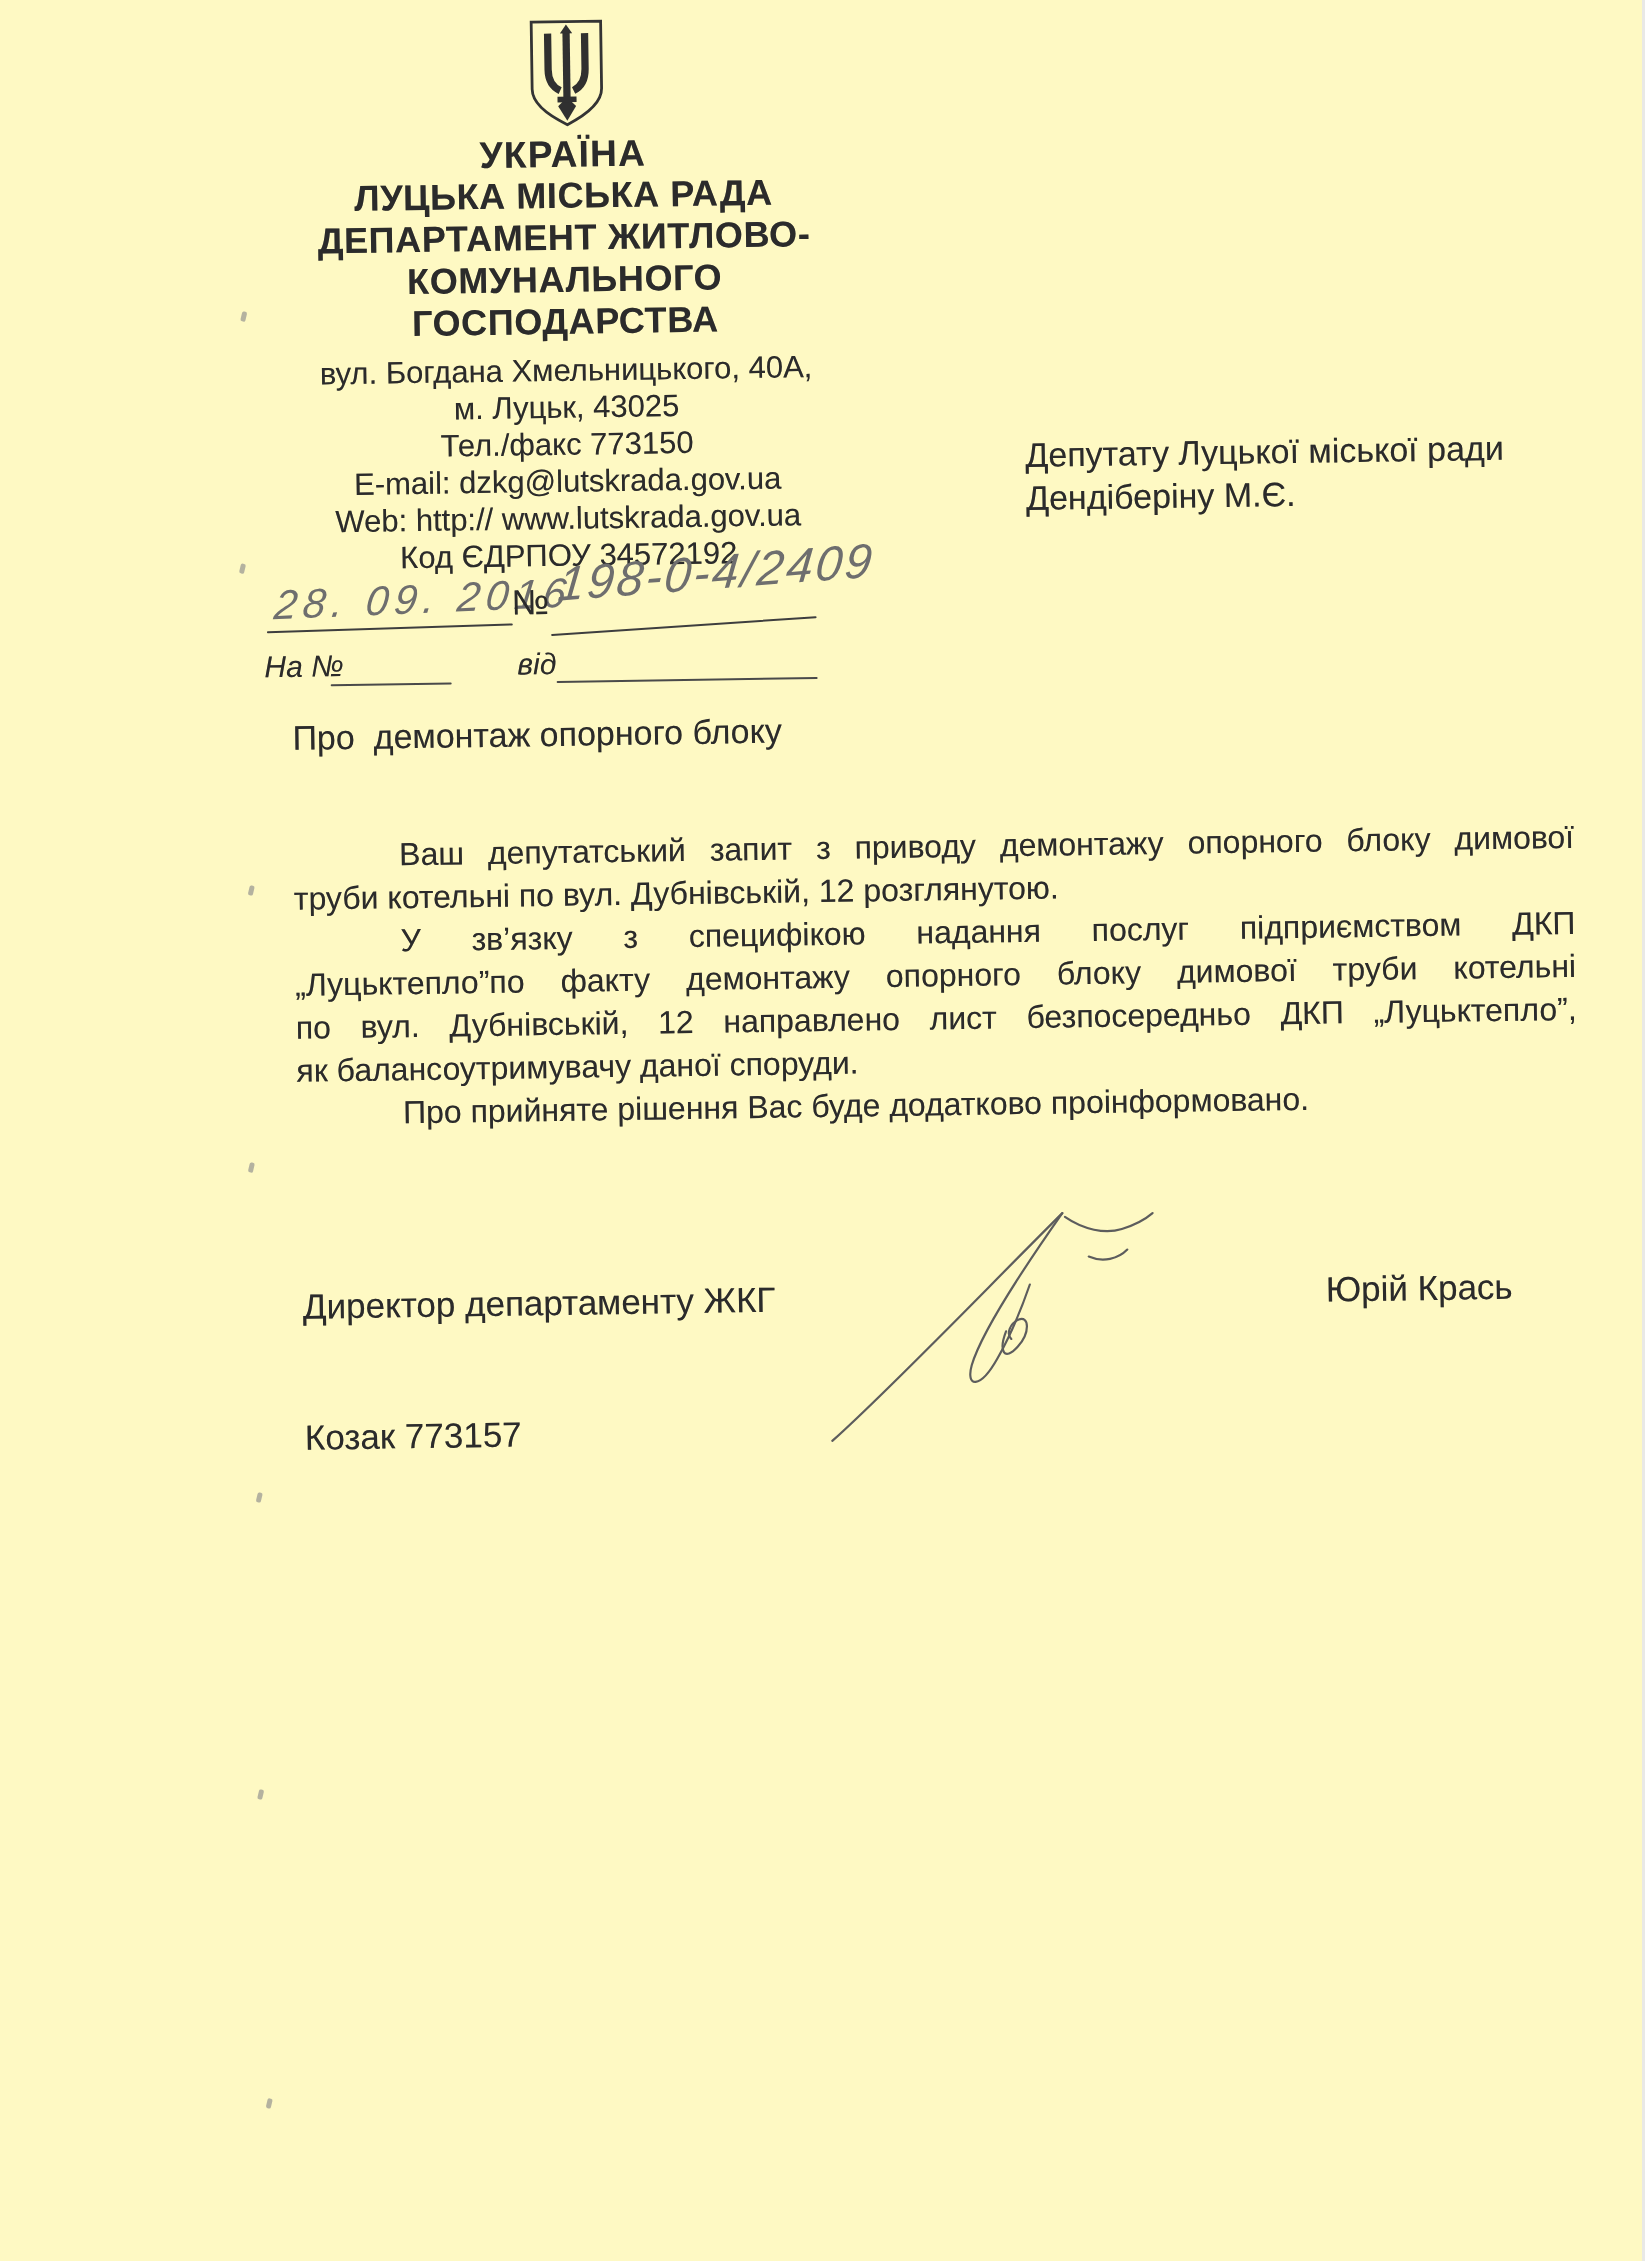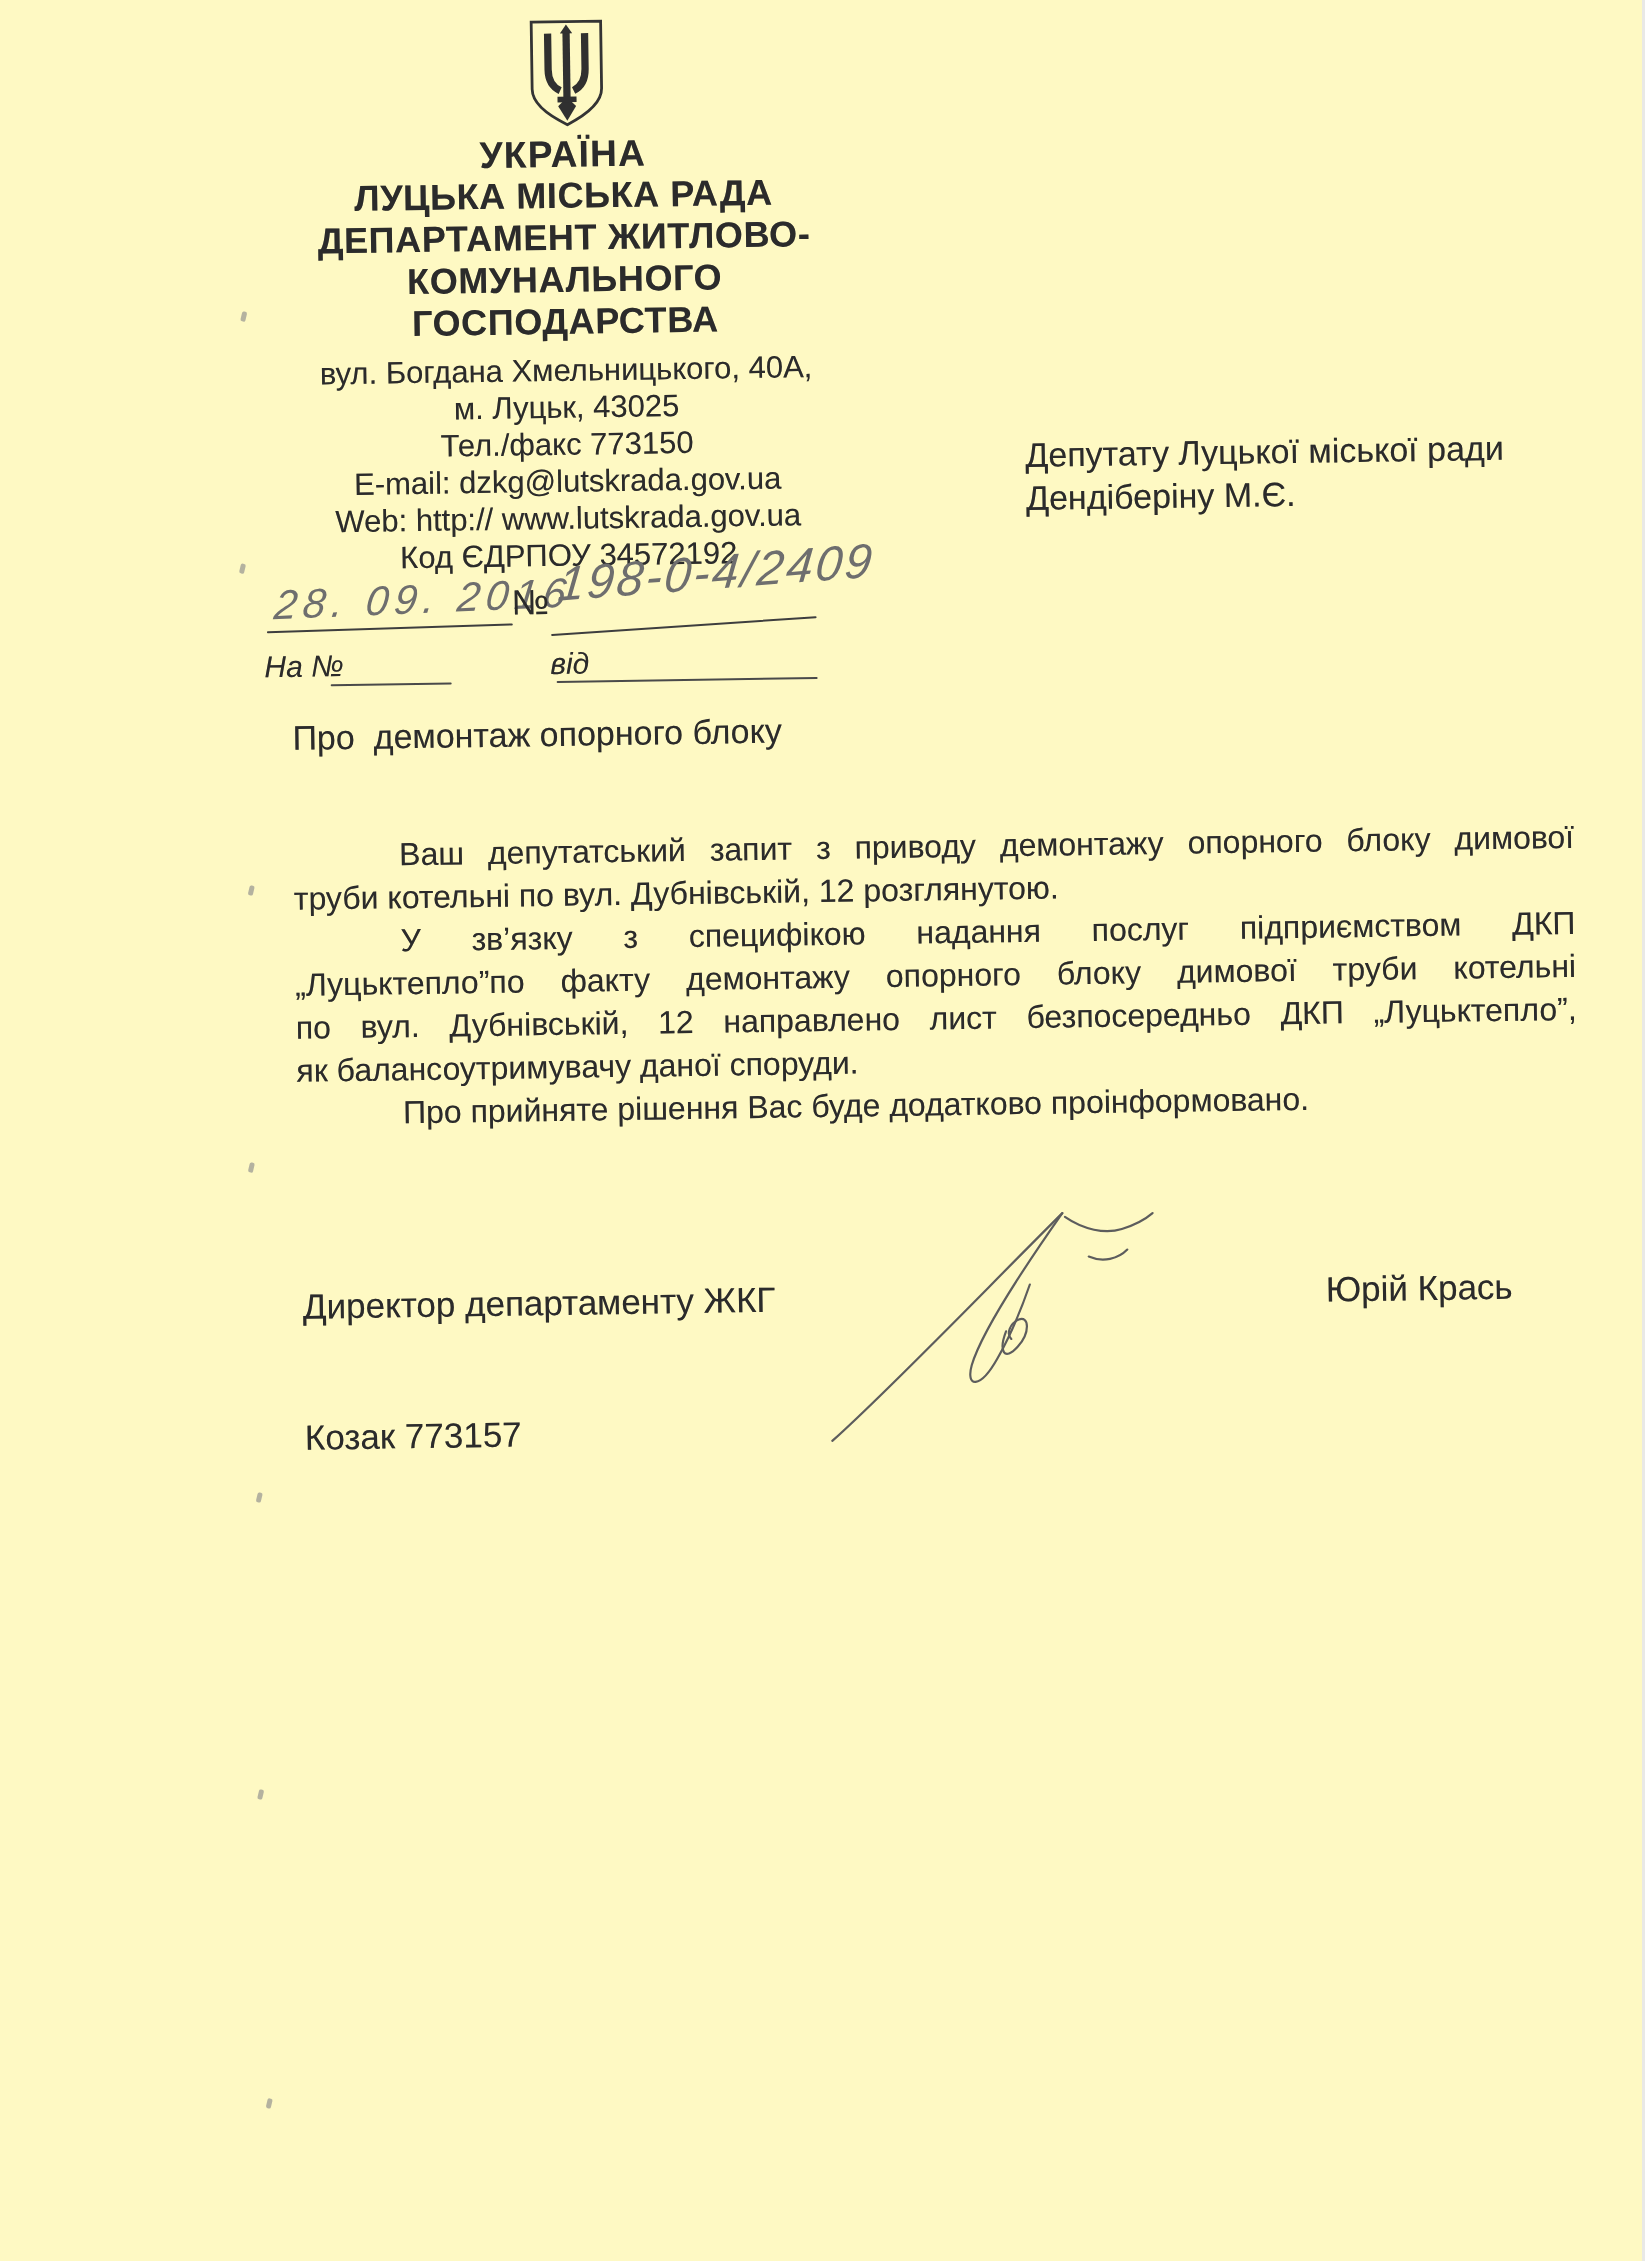--- a/index.html
+++ b/index.html
@@ -25,21 +25,21 @@
   
   .hw{color:#6e6e6e;font-style:italic;}
   .hw-date{left:279px;top:570px;font-size:41px;letter-spacing:5.8px;transform:rotate(-1.6deg) skewX(-9deg);}
   .no-sign{left:516px;top:578px;font-size:35px;}
   .hw-number{left:563px;top:543px;font-size:48px;letter-spacing:2.6px;transform:rotate(-3.5deg) skewX(-10deg);}
   .hline{position:absolute;background:#3e3e3e;height:1.9px;border-radius:1.3px;}
   .ul-date{left:271px;top:621px;width:246px;transform:rotate(-1deg);}
   .ul-number{left:555px;top:623px;width:266px;transform:rotate(-3deg);}
   .ref-label{font-size:30px;font-style:italic;}
   .na-label{left:268px;top:642px;}
-  .vid-label{left:521px;top:643px;margin-left:33px;}
+  .vid-label{left:521px;top:643px;}
   .ul-na{left:334px;top:677px;width:121px;background:#4a4a4a;height:1.7px;}
   .ul-vid{left:560px;top:677px;width:261px;background:#4a4a4a;height:1.7px;}
 
   
   .recipient{left:1032px;top:437px;font-size:34px;line-height:43px;}
 
   
   .subject{left:295px;top:711px;font-size:34px;white-space:pre;}
 
   

